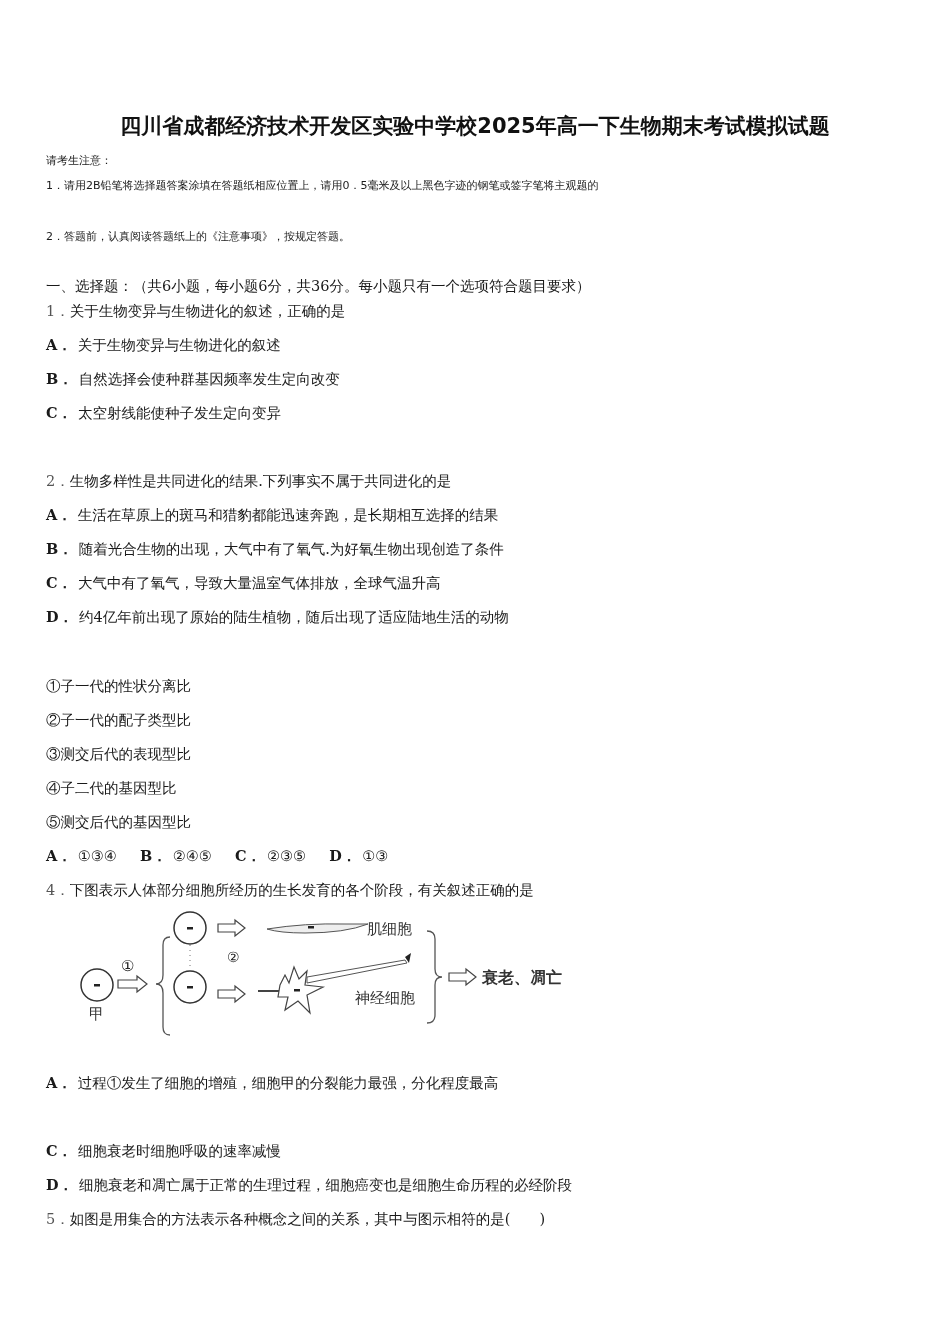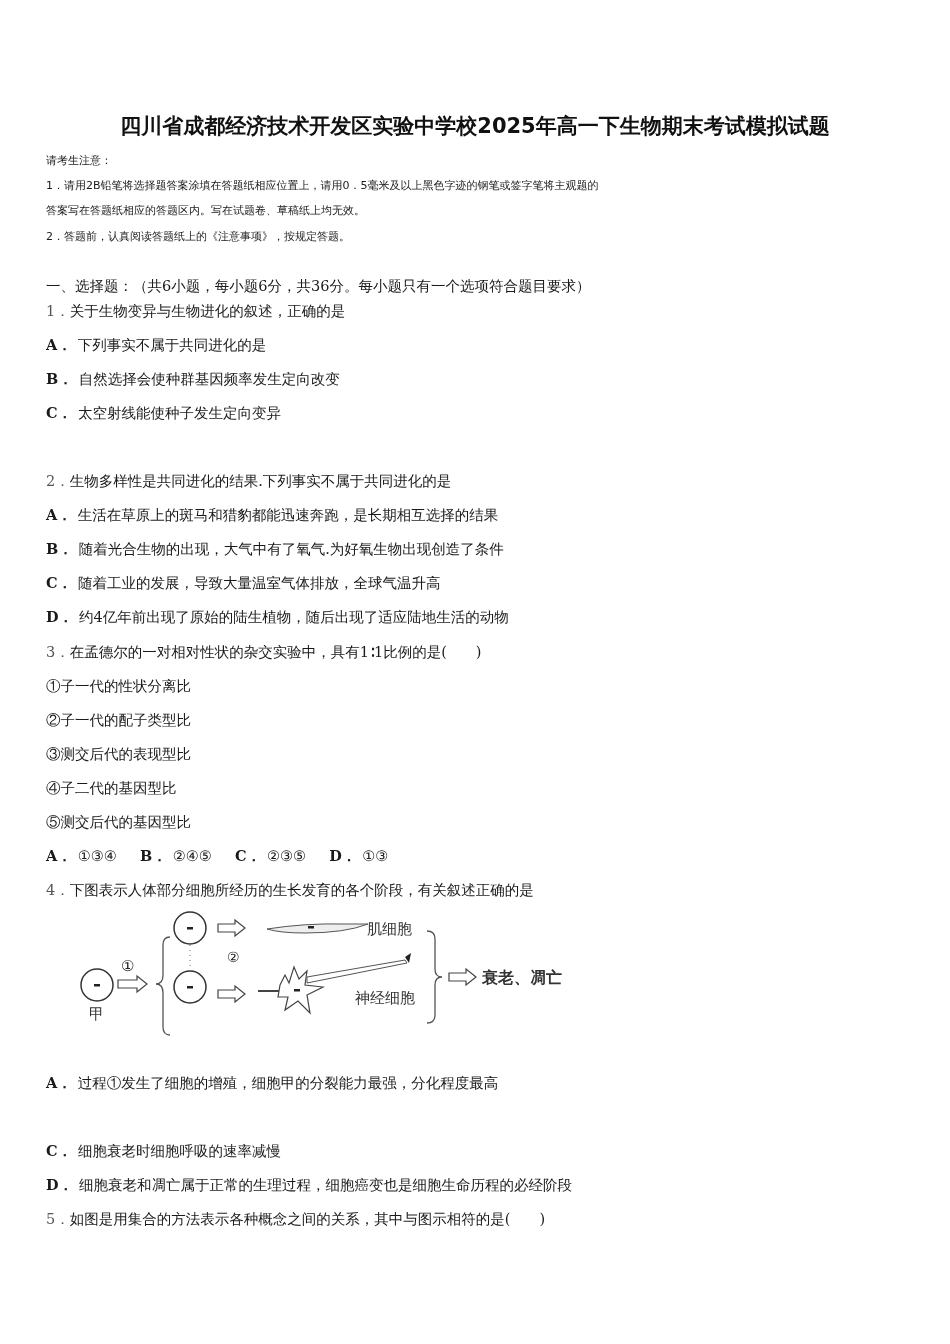--- a/index.html
+++ b/index.html
@@ -25,43 +25,39 @@
 </style>
 </head>
 <body>
 
 <div class="page">
 
   <div class="title">四川省成都经济技术开发区实验中学校2025年高一下生物期末考试模拟试题</div>
 
   <div class="line notice" style="top:151px">请考生注意：</div>
   <div class="line notice" style="top:176px">1．请用2B铅笔将选择题答案涂填在答题纸相应位置上，请用0．5毫米及以上黑色字迹的钢笔或签字笔将主观题的</div>
-  <div class="line notice" style="top:201px">答案写在答题纸相应的答题区内。写在试题卷、草稿纸上均无效。</div>
   <div class="line notice" style="top:227px">2．答题前，认真阅读答题纸上的《注意事项》，按规定答题。</div>
 
   <div class="line" style="top:276px">一、选择题：（共6小题，每小题6分，共36分。每小题只有一个选项符合题目要求）</div>
 
   <div class="line" style="top:301px">
     <span class="qnum">1．</span><span>关于生物变异与生物进化的叙述，正确的是</span>
   </div>
-  <div class="line" style="top:335px"><span class="optl">A．</span><span>下列事实不属于共同进化的是</span></div>
+  <div class="line" style="top:335px"><span class="optl">A．</span><span>关于生物变异与生物进化的叙述</span></div>
   <div class="line" style="top:369px"><span class="optl">B．</span><span>自然选择会使种群基因频率发生定向改变</span></div>
   <div class="line" style="top:403px"><span class="optl">C．</span><span>太空射线能使种子发生定向变异</span></div>
 
   <div class="line" style="top:471px">
     <span class="qnum">2．</span><span>生物多样性是共同进化的结果.下列事实不属于共同进化的是</span>
   </div>
   <div class="line" style="top:505px"><span class="optl">A．</span><span>生活在草原上的斑马和猎豹都能迅速奔跑，是长期相互选择的结果</span></div>
   <div class="line" style="top:539px"><span class="optl">B．</span><span>随着光合生物的出现，大气中有了氧气.为好氧生物出现创造了条件</span></div>
-  <div class="line" style="top:573px"><span class="optl">C．</span><span>随着工业的发展，导致大量温室气体排放，全球气温升高</span></div>
+  <div class="line" style="top:573px"><span class="optl">C．</span><span>大气中有了氧气，导致大量温室气体排放，全球气温升高</span></div>
   <div class="line" style="top:607px"><span class="optl">D．</span><span>约4亿年前出现了原始的陆生植物，随后出现了适应陆地生活的动物</span></div>
 
-  <div class="line" style="top:642px">
-    <span class="qnum">3．</span><span>在孟德尔的一对相对性状的杂交实验中，具有1∶1比例的是(　　)</span>
-  </div>
   <div class="line" style="top:676px">①子一代的性状分离比</div>
   <div class="line" style="top:710px">②子一代的配子类型比</div>
   <div class="line" style="top:744px">③测交后代的表现型比</div>
   <div class="line" style="top:778px">④子二代的基因型比</div>
   <div class="line" style="top:812px">⑤测交后代的基因型比</div>
   <div class="line" style="top:846px">
     <span class="optl">A．</span><span>①③④</span>
     <span style="display:inline-block;width:14px"></span>
     <span class="optl">B．</span><span>②④⑤</span>
     <span style="display:inline-block;width:14px"></span>

